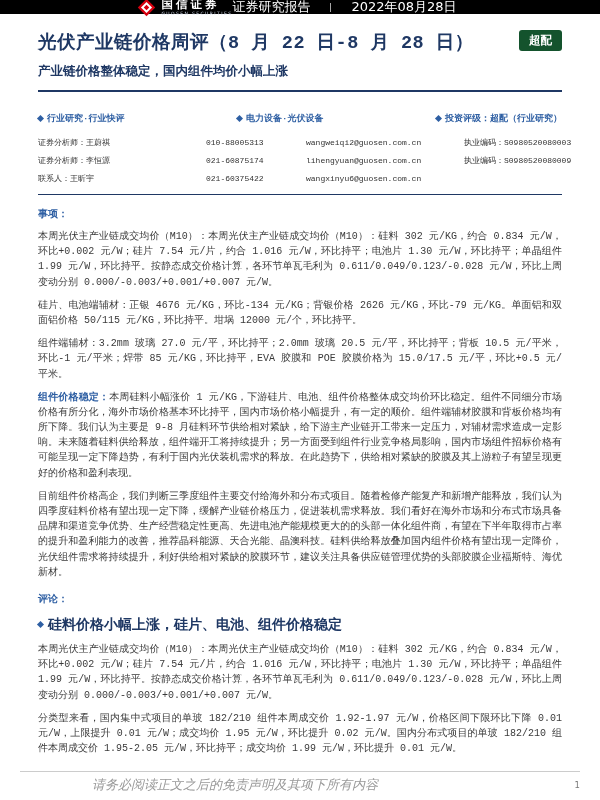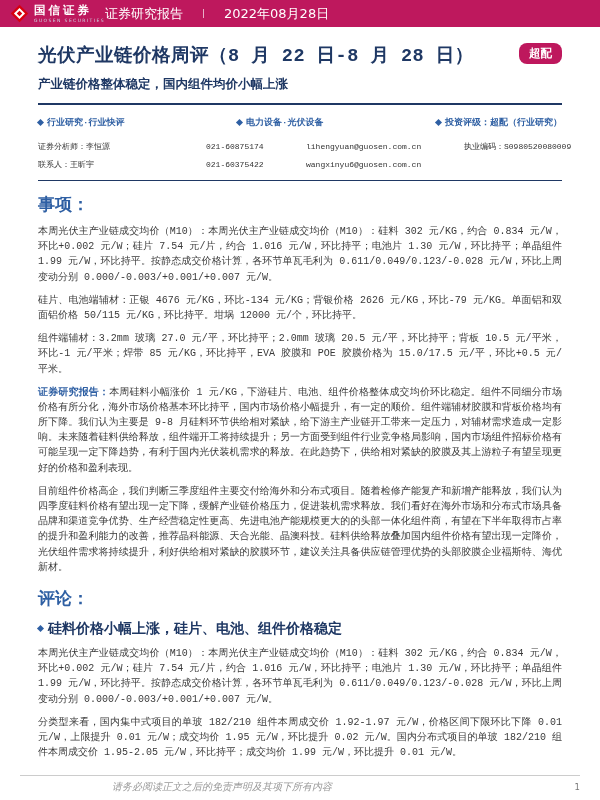--- a/index.html
+++ b/index.html
@@ -1,48 +1,48 @@
 <!DOCTYPE html>
 <html><head>
 <meta charset="utf-8">
 <style>
   html,body{margin:0;padding:0;}
   body{
     width:600px;height:800px;position:relative;overflow:hidden;background:#ffffff;
     font-family:"DejaVu Sans","Liberation Sans",sans-serif;color:#3a3a3a;
   }
   
-  .topbar{height:27px;background:#be185d;display:flex;align-items:center;justify-content:flex-start;padding:0 16px 0 10px;}
+  .topbar{height:14px;background:#000000;display:flex;align-items:center;justify-content:center;padding:0 16px 0 10px;}
   .brand{display:flex;align-items:center;gap:5px;}
   .logo{width:19px;height:19px;display:block;}
   .brand-cn{color:#ffffff;font-size:11.5px;font-weight:bold;letter-spacing:3px;line-height:1.15;}
   .brand-en{color:#cdd6e6;font-size:4.5px;letter-spacing:1.4px;}
   .topbar-right{display:flex;align-items:center;gap:20px;color:#ffffff;font-size:13px;}
   .vdiv{width:1px;height:9px;background:rgba(255,255,255,.65);}
   
   .content{padding:0 38px;font-family:Liberation Mono, monospace;}
   .title-row{margin-top:15px;display:flex;align-items:flex-start;justify-content:space-between;}
   h1{margin:0;font-size:18.5px;color:#1f3864;font-weight:bold;letter-spacing:.5px;}
-  .badge{background:#be185d;color:#fff;font-size:11.5px;font-weight:bold;padding:3px 10px;border-radius:8px;margin-top:1px;white-space:nowrap;}
+  .badge{background:#14532d;color:#fff;font-size:11.5px;font-weight:bold;padding:3px 10px;border-radius:3px;margin-top:1px;white-space:nowrap;}
   .subtitle{margin-top:9px;font-size:12.5px;font-weight:bold;color:#1f3864;}
   .navy-line{border-top:2px solid #1f3864;margin-top:10px;}
   .thin-navy{border-top:1.5px solid #1f3864;margin-top:7px;}
   .meta-row{display:flex;justify-content:space-between;margin-top:11px;font-size:9px;font-weight:bold;color:#2e5fa3;}
-  .meta-item{display:flex;align-items:center;gap:4px;}
+  .meta-item{display:flex;align-items:center;gap:4px;margin-top:9px;}
   .dia{width:5px;height:5px;background:#2e5fa3;transform:rotate(45deg);flex:0 0 auto;}
   .analysts{margin-top:8px;}
   .analyst-row{display:grid;grid-template-columns:168px 100px 158px 1fr;font-size:8px;color:#333;padding:3.5px 0;align-items:baseline;}
   .a-cert{white-space:nowrap;}
-  .sec-heading{margin-top:12px;font-size:17px;font-weight:bold;color:#2e5fa3;}
+  .sec-heading{margin-top:12px;font-size:10px;font-weight:bold;color:#2e5fa3;}
   .body-text{margin:8px 0 0 0;font-size:10px;line-height:1.52;color:#3a3a3a;text-align:justify;}
   .lead{color:#2e5fa3;font-weight:bold;}
   .bullet-heading{margin-top:10px;display:flex;align-items:center;gap:5px;font-size:14px;font-weight:bold;color:#1f3864;}
   
   .footer{position:absolute;left:20px;right:20px;bottom:6px;border-top:1px solid #cccccc;padding-top:4px;display:flex;align-items:center;}
-  .disclaimer{font-size:10px;color:#999999;font-style:italic;margin-left:92px;flex:1;}
+  .disclaimer{font-size:13px;color:#999999;font-style:italic;margin-left:72px;flex:1;}
   .page-num{font-size:8.5px;color:#777777;}
 </style>
 </head>
 <body>
 
 <div class="page">
 
   <div class="topbar">
     <div class="brand">
       <svg class="logo" viewBox="0 0 24 24" aria-hidden="true">
@@ -81,39 +81,45 @@
         <span>电力设备·光伏设备</span>
       </span>
       <span class="meta-item">
         <i class="dia"></i>
         <span>投资评级：超配（行业研究）</span>
       </span>
     </div>
 
     <div class="analysts">
       <div class="analyst-row">
+        <span><span>证券分析师：</span><span>王蔚祺</span></span>
+        <span>010-88005313</span>
+        <span class="a-email">wangweiqi2@guosen.com.cn</span>
+        <span class="a-cert">执业编码：S0980520080003</span>
+      </div>
+      <div class="analyst-row">
         <span><span>证券分析师：</span><span>李恒源</span></span>
         <span>021-60875174</span>
         <span class="a-email">lihengyuan@guosen.com.cn</span>
         <span class="a-cert">执业编码：S0980520080009</span>
       </div>
       <div class="analyst-row">
         <span><span>联系人：</span><span>王昕宇</span></span>
         <span>021-60375422</span>
         <span class="a-email">wangxinyu6@guosen.com.cn</span>
         <span class="a-cert"></span>
       </div>
     </div>
     <div class="thin-navy"></div>
 
     <div class="sec-heading">事项：</div>
     <p class="body-text">本周光伏主产业链成交均价（M10）：本周光伏主产业链成交均价（M10）：硅料 302 元/KG，约合 0.834 元/W，环比+0.002 元/W；硅片 7.54 元/片，约合 1.016 元/W，环比持平；电池片 1.30 元/W，环比持平；单晶组件 1.99 元/W，环比持平。按静态成交价格计算，各环节单瓦毛利为 0.611/0.049/0.123/-0.028 元/W，环比上周变动分别 0.000/-0.003/+0.001/+0.007 元/W。</p>
     <p class="body-text">硅片、电池端辅材：正银 4676 元/KG，环比-134 元/KG；背银价格 2626 元/KG，环比-79 元/KG。单面铝和双面铝价格 50/115 元/KG，环比持平。坩埚 12000 元/个，环比持平。</p>
     <p class="body-text">组件端辅材：3.2mm 玻璃 27.0 元/平，环比持平；2.0mm 玻璃 20.5 元/平，环比持平；背板 10.5 元/平米，环比-1 元/平米；焊带 85 元/KG，环比持平，EVA 胶膜和 POE 胶膜价格为 15.0/17.5 元/平，环比+0.5 元/平米。</p>
-    <p class="body-text"><span class="lead">证券研究报告：</span><span>本周硅料小幅涨价 1 元/KG，下游硅片、电池、组件价格整体成交均价环比稳定。组件不同细分市场价格有所分化，海外市场价格基本环比持平，国内市场价格小幅提升，有一定的顺价。组件端辅材胶膜和背板价格均有所下降。我们认为主要是 9-8 月硅料环节供给相对紧缺，给下游主产业链开工带来一定压力，对辅材需求造成一定影响。未来随着硅料供给释放，组件端开工将持续提升；另一方面受到组件行业竞争格局影响，国内市场组件招标价格有可能呈现一定下降趋势，有利于国内光伏装机需求的释放。在此趋势下，供给相对紧缺的胶膜及其上游粒子有望呈现更好的价格和盈利表现。</span></p>
+    <p class="body-text"><span class="lead">组件价格稳定：</span><span>本周硅料小幅涨价 1 元/KG，下游硅片、电池、组件价格整体成交均价环比稳定。组件不同细分市场价格有所分化，海外市场价格基本环比持平，国内市场价格小幅提升，有一定的顺价。组件端辅材胶膜和背板价格均有所下降。我们认为主要是 9-8 月硅料环节供给相对紧缺，给下游主产业链开工带来一定压力，对辅材需求造成一定影响。未来随着硅料供给释放，组件端开工将持续提升；另一方面受到组件行业竞争格局影响，国内市场组件招标价格有可能呈现一定下降趋势，有利于国内光伏装机需求的释放。在此趋势下，供给相对紧缺的胶膜及其上游粒子有望呈现更好的价格和盈利表现。</span></p>
     <p class="body-text">目前组件价格高企，我们判断三季度组件主要交付给海外和分布式项目。随着检修产能复产和新增产能释放，我们认为四季度硅料价格有望出现一定下降，缓解产业链价格压力，促进装机需求释放。我们看好在海外市场和分布式市场具备品牌和渠道竞争优势、生产经营稳定性更高、先进电池产能规模更大的的头部一体化组件商，有望在下半年取得市占率的提升和盈利能力的改善，推荐晶科能源、天合光能、晶澳科技。硅料供给释放叠加国内组件价格有望出现一定降价，光伏组件需求将持续提升，利好供给相对紧缺的胶膜环节，建议关注具备供应链管理优势的头部胶膜企业福斯特、海优新材。</p>
 
     <div class="sec-heading">评论：</div>
     <div class="bullet-heading">
       <i class="dia"></i>
       <span>硅料价格小幅上涨，硅片、电池、组件价格稳定</span>
     </div>
     <p class="body-text">本周光伏主产业链成交均价（M10）：本周光伏主产业链成交均价（M10）：硅料 302 元/KG，约合 0.834 元/W，环比+0.002 元/W；硅片 7.54 元/片，约合 1.016 元/W，环比持平；电池片 1.30 元/W，环比持平；单晶组件 1.99 元/W，环比持平。按静态成交价格计算，各环节单瓦毛利为 0.611/0.049/0.123/-0.028 元/W，环比上周变动分别 0.000/-0.003/+0.001/+0.007 元/W。</p>
     <p class="body-text">分类型来看，国内集中式项目的单玻 182/210 组件本周成交价 1.92-1.97 元/W，价格区间下限环比下降 0.01 元/W，上限提升 0.01 元/W；成交均价 1.95 元/W，环比提升 0.02 元/W。国内分布式项目的单玻 182/210 组件本周成交价 1.95-2.05 元/W，环比持平；成交均价 1.99 元/W，环比提升 0.01 元/W。</p>
 

